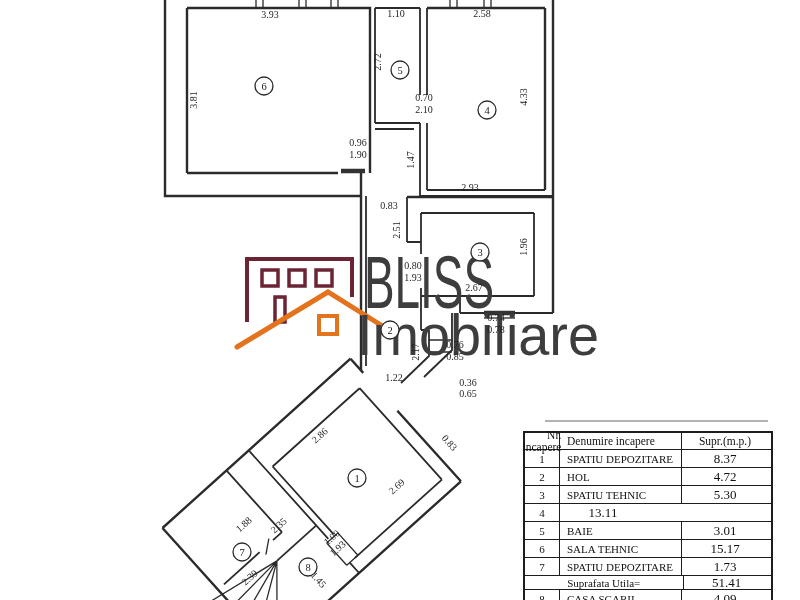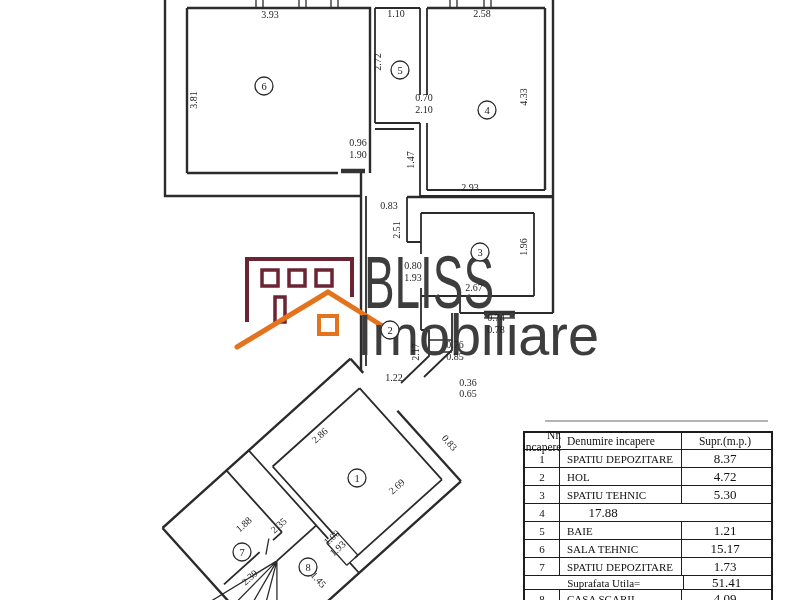--- a/index.html
+++ b/index.html
@@ -206,26 +206,26 @@
         <div class="t-cell c-name">HOL</div>
         <div class="t-cell c-area">4.72</div>
       </div>
       <div class="t-row t-data">
         <div class="t-cell c-nr">3</div>
         <div class="t-cell c-name">SPATIU TEHNIC</div>
         <div class="t-cell c-area">5.30</div>
       </div>
       <div class="t-row t-data">
         <div class="t-cell c-nr">4</div>
-        <div class="t-cell c-area">17.88</div>
+        <div class="t-cell c-area">13.11</div>
       </div>
       <div class="t-row t-data">
         <div class="t-cell c-nr">5</div>
         <div class="t-cell c-name">BAIE</div>
-        <div class="t-cell c-area">1.21</div>
+        <div class="t-cell c-area">3.01</div>
       </div>
       <div class="t-row t-data">
         <div class="t-cell c-nr">6</div>
         <div class="t-cell c-name">SALA TEHNIC</div>
         <div class="t-cell c-area">15.17</div>
       </div>
       <div class="t-row t-data">
         <div class="t-cell c-nr">7</div>
         <div class="t-cell c-name">SPATIU DEPOZITARE</div>
         <div class="t-cell c-area">1.73</div>

